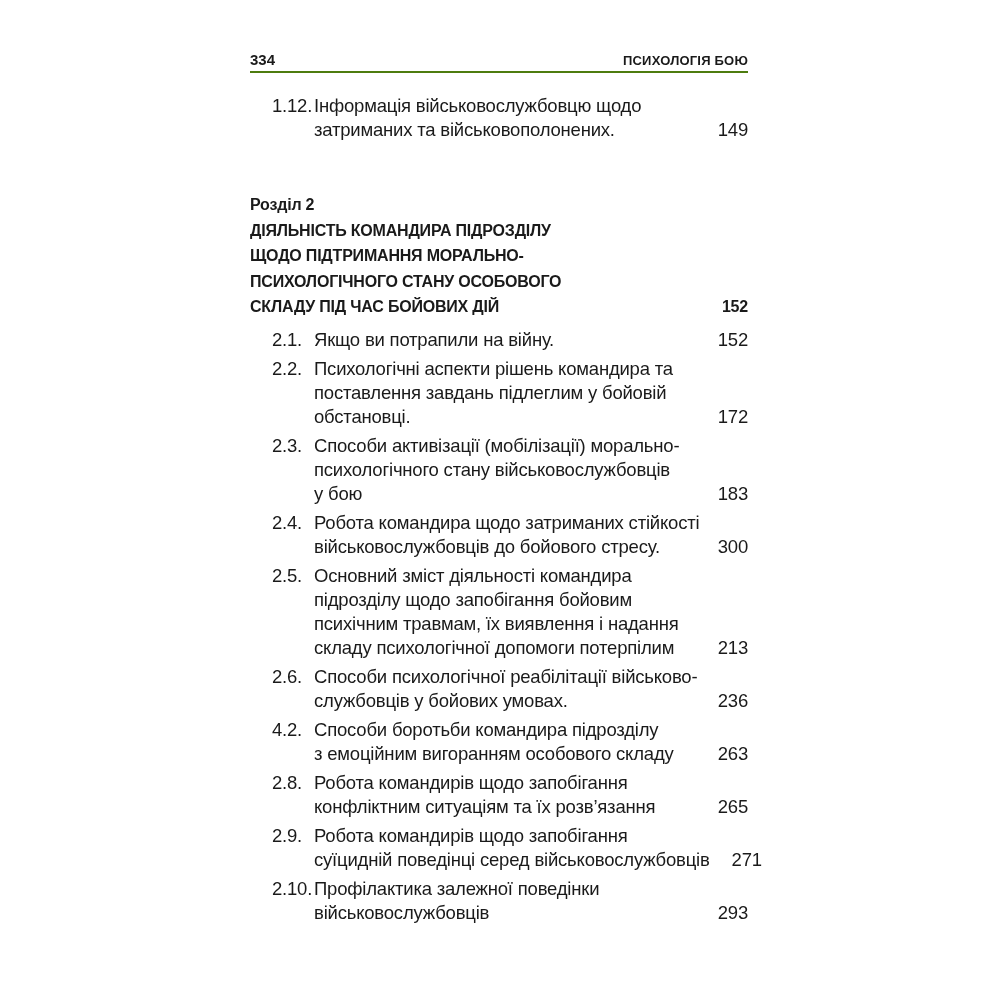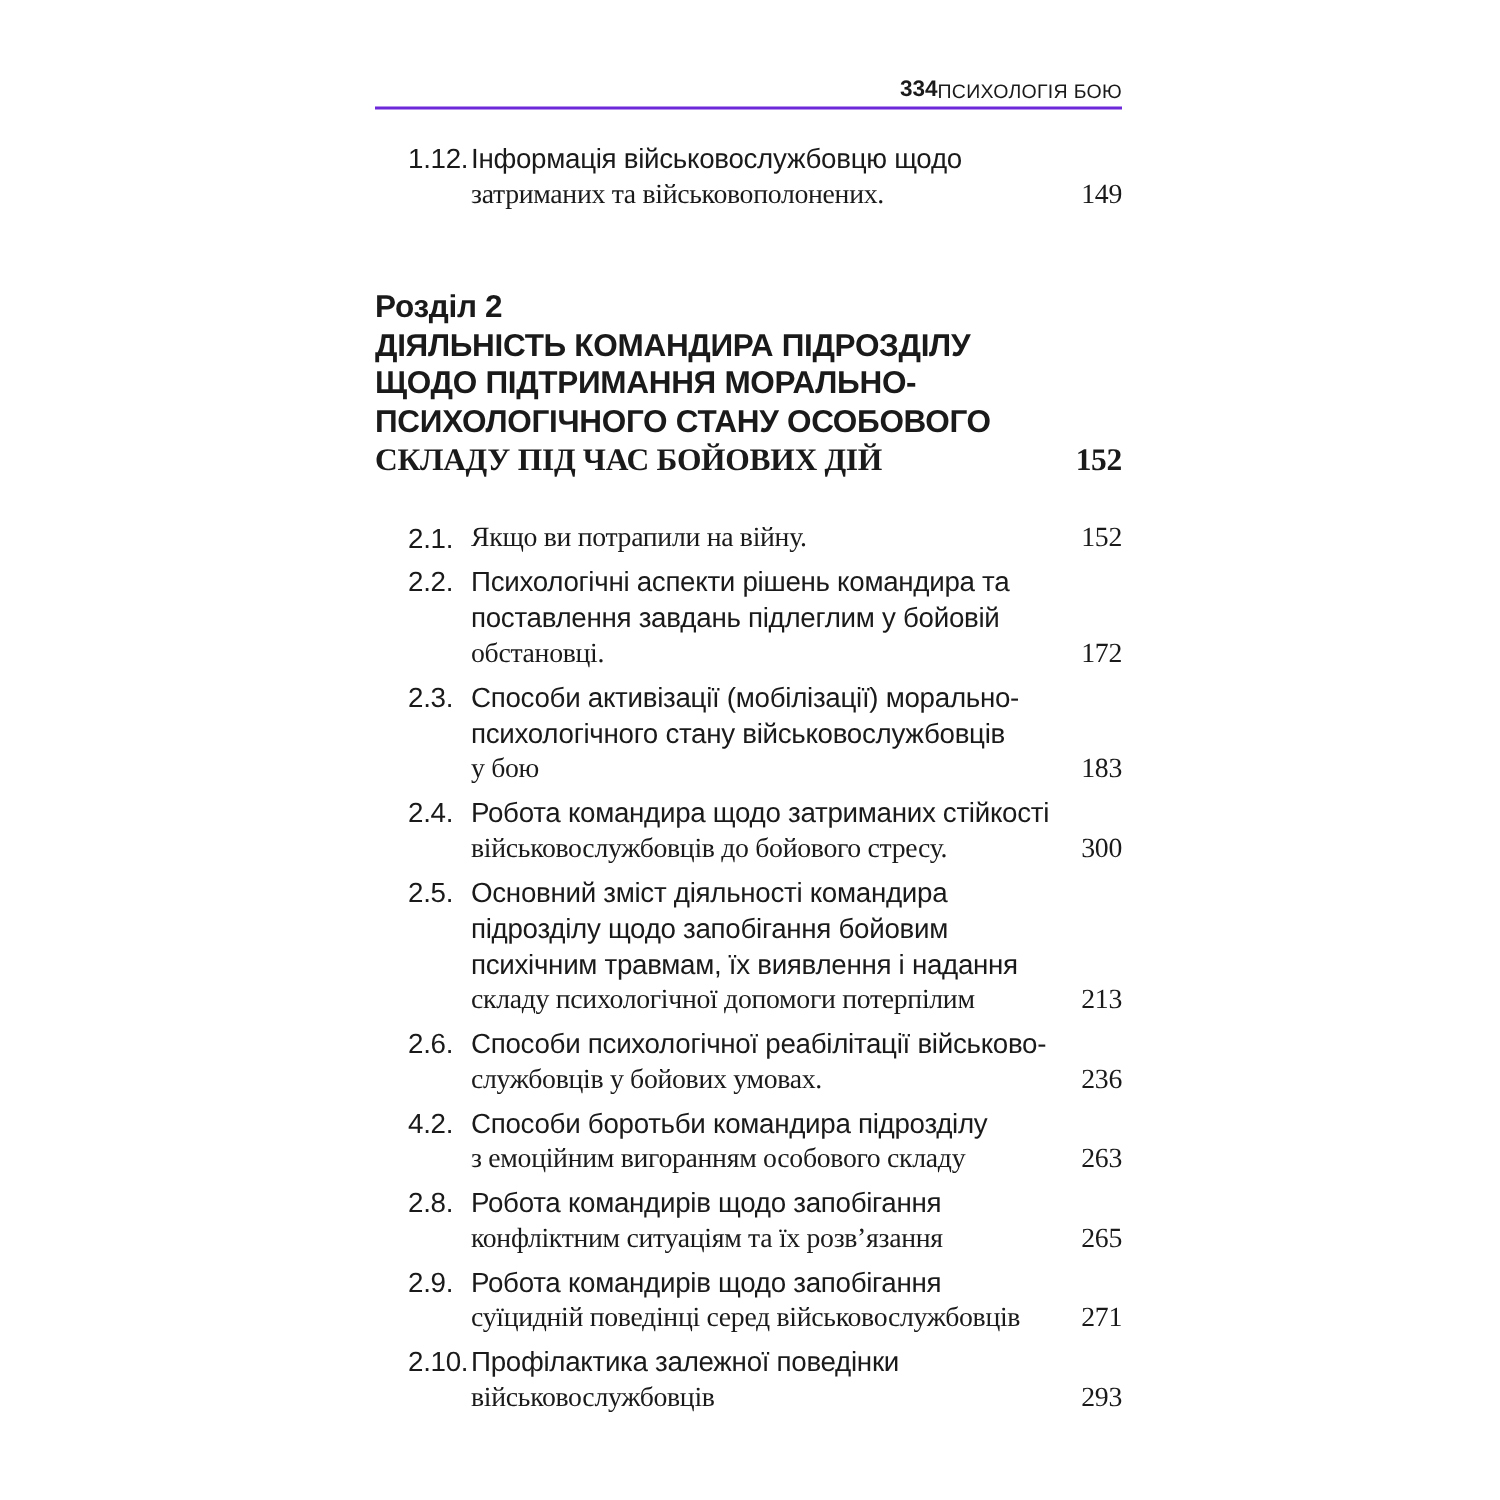--- a/index.html
+++ b/index.html
@@ -15,33 +15,33 @@
     overflow: hidden;
   }
   .sheet {
     width: 498px;
     margin-left: 250px;
     padding-top: 52px;
   }
   
   .running-header {
     display: flex;
-    justify-content: flex-end;
+    justify-content: space-between;
     align-items: flex-end;
-    border-bottom: 2px solid #6d28d9;
+    border-bottom: 2px solid #4d7c0f;
     padding-bottom: 3px;
   }
   .folio {
     font-size: 15px;
     font-weight: bold;
     line-height: 16px;
   }
   .running-title {
     font-size: 13px;
-    font-weight: normal;
+    font-weight: bold;
     letter-spacing: 0.2px;
     line-height: 15px;
   }
   
   .toc-block {
     margin-top: 21px;
   }
   .entry {
     display: flex;
     font-size: 18.5px;
@@ -55,42 +55,41 @@
     flex-shrink: 0;
   }
   .entry-body {
     flex: 1;
     min-width: 0;
   }
   .line { display: block; }
   .lastline {
     display: flex;
     align-items: flex-end;
-    font-family: Liberation Serif, serif;
   }
   .lastline .txt { white-space: nowrap; }
   .leader {
     flex: 1;
     min-width: 14px;
     margin: 0 3px 0 5px;
     background-image: radial-gradient(circle, #1a1a1a 1.15px, rgba(0,0,0,0) 1.5px);
     background-size: 11px 5px;
     background-repeat: repeat-x;
     background-position: left calc(100% - 4px);
   }
   .pg {
     text-align: right;
     white-space: nowrap;
   }
   
   .chapter-heading {
     margin-top: 50px;
-    margin-bottom: 27px;
+    margin-bottom: 8px;
     font-weight: bold;
-    font-size: 21px;
+    font-size: 16px;
     line-height: 25.5px;
     letter-spacing: -0.2px;
   }
   .chapter-heading .leader {
     background-image: radial-gradient(circle, #1a1a1a 1.35px, rgba(0,0,0,0) 1.7px);
     background-size: 12px 6px;
     background-position: left calc(100% - 5px);
   }
 </style>
 </head>

